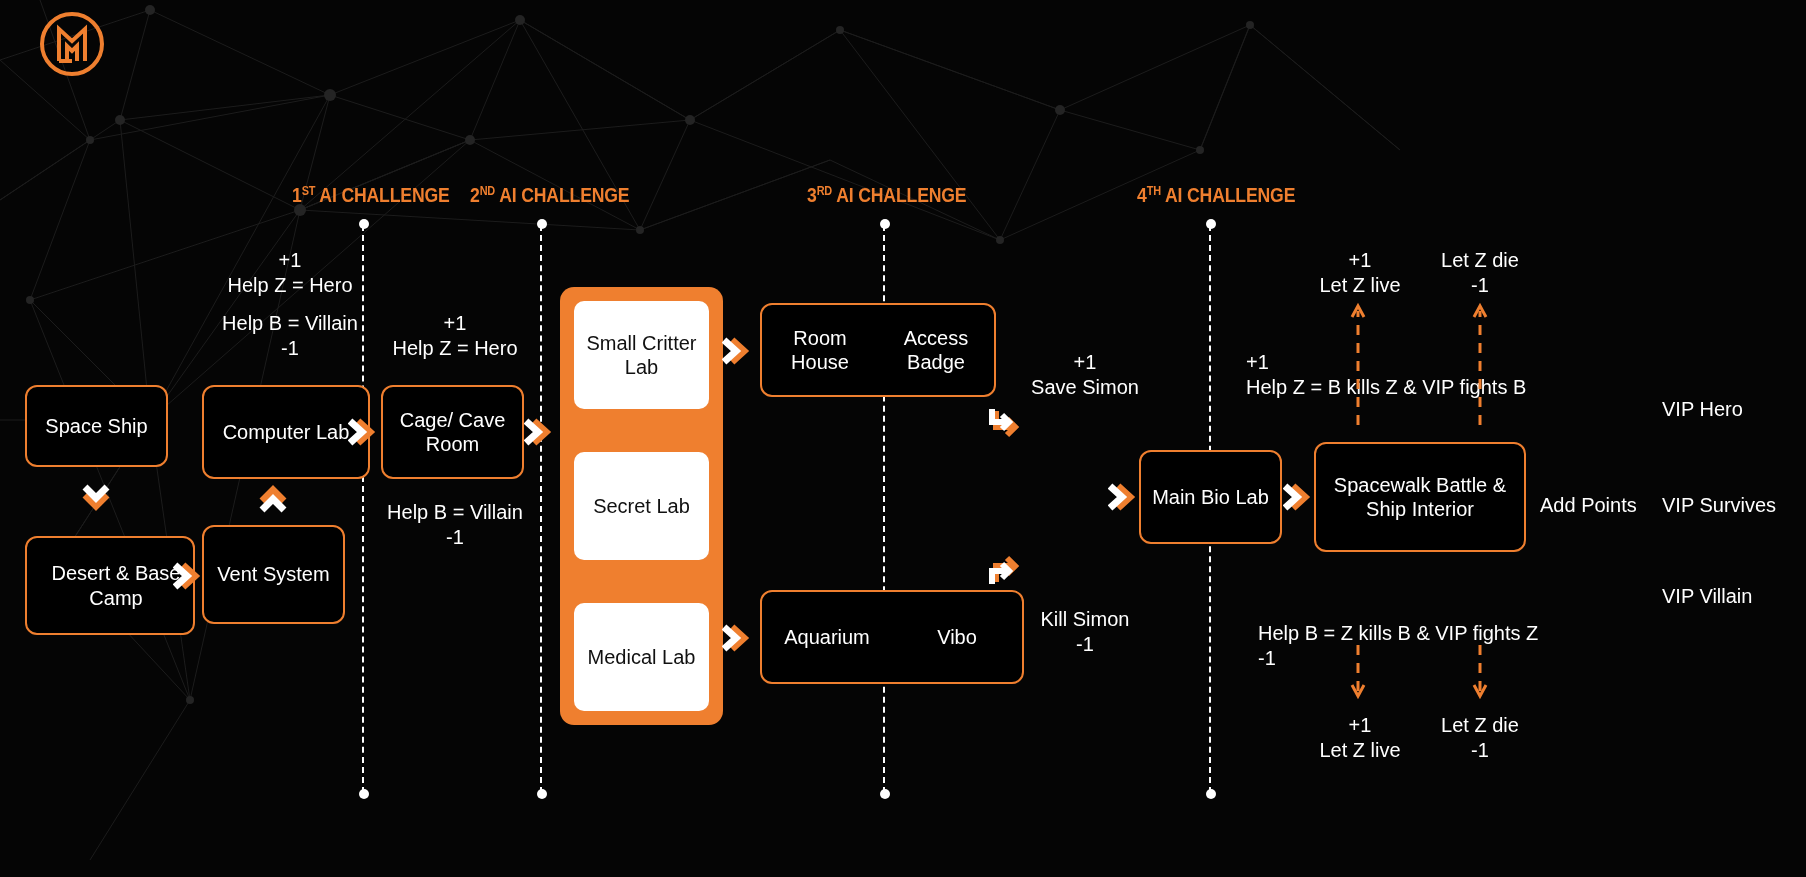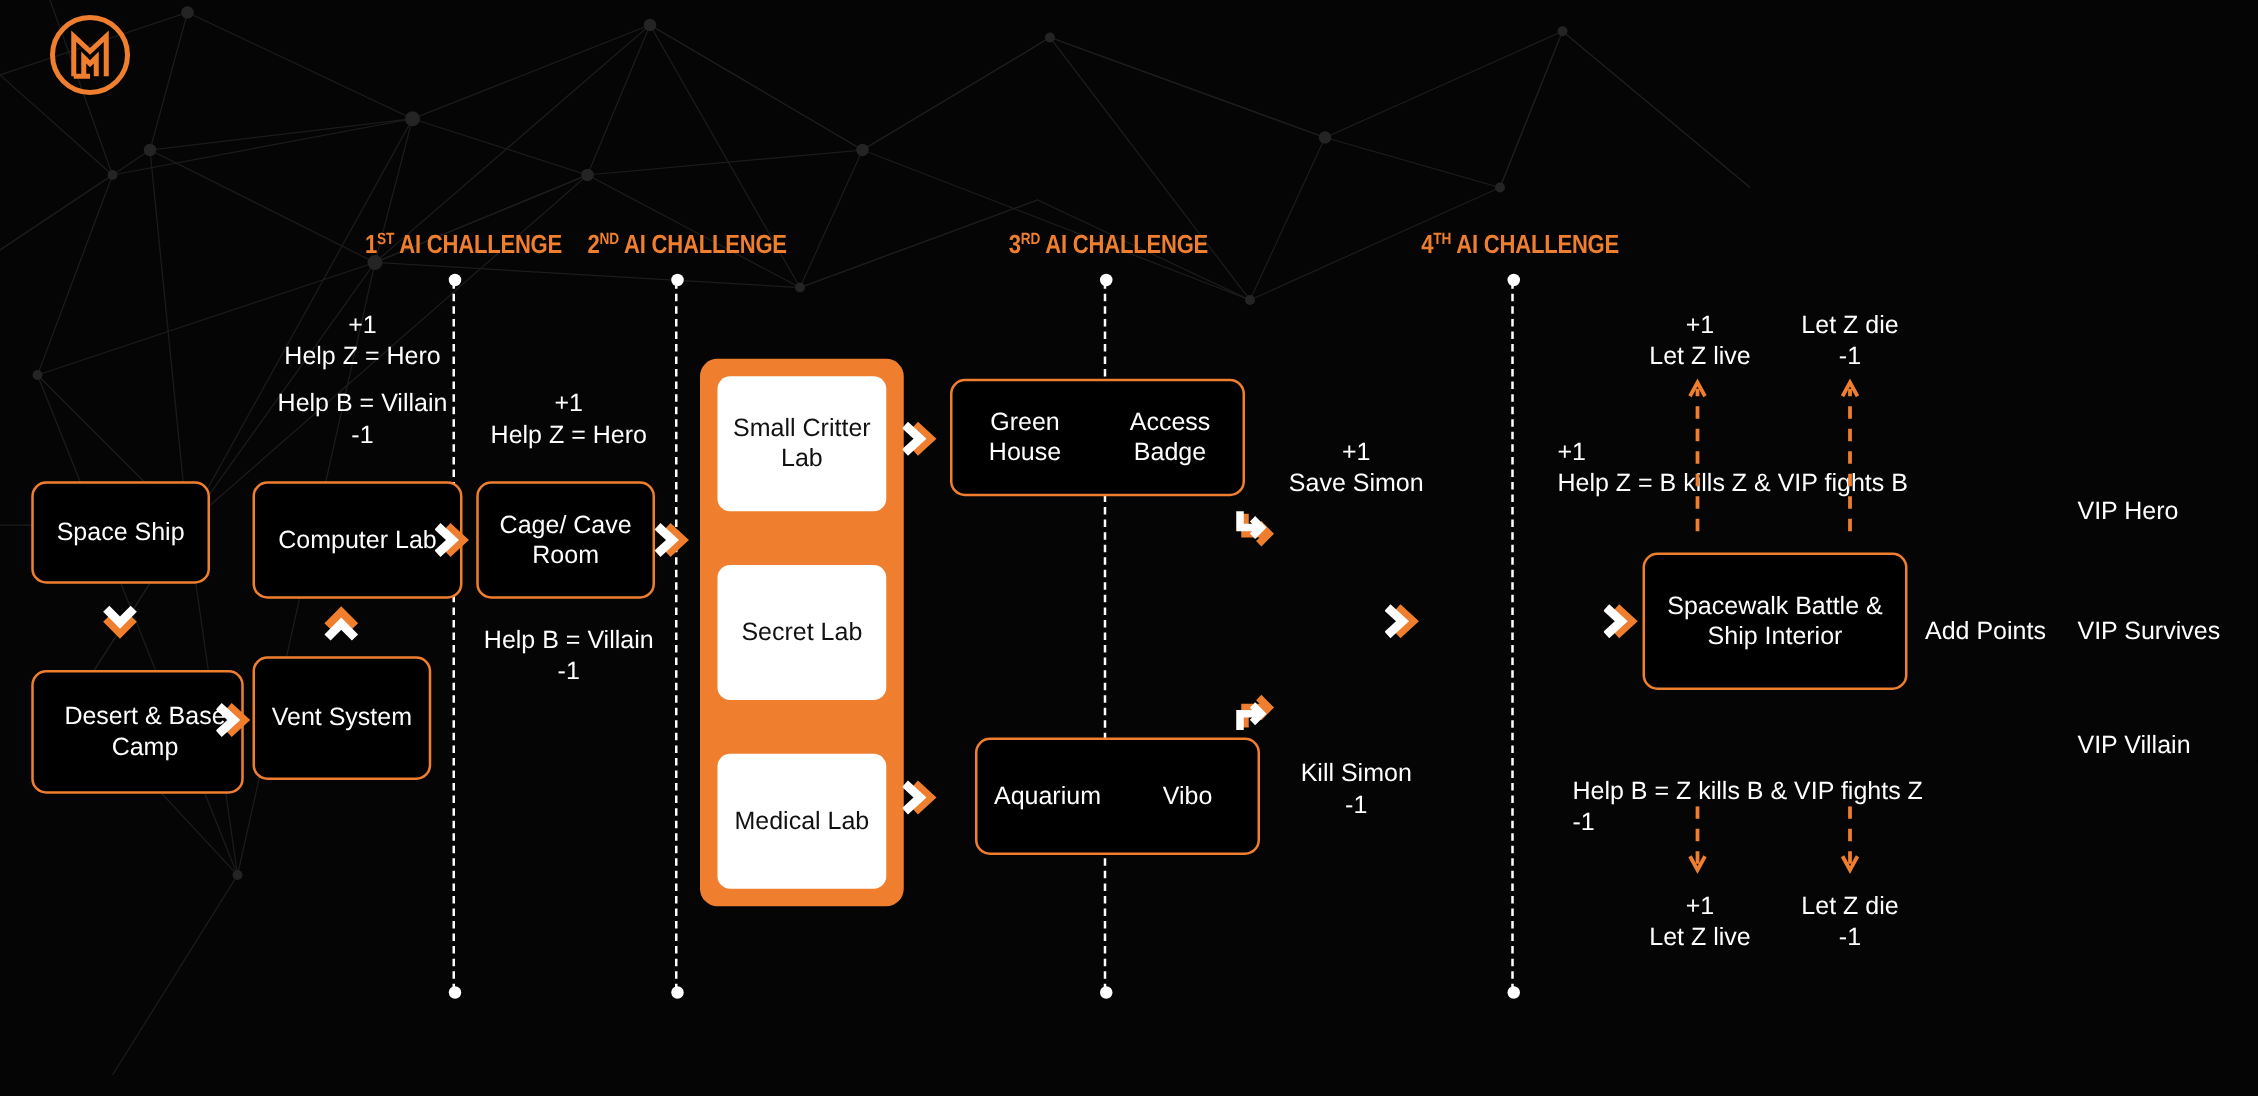--- a/index.html
+++ b/index.html
@@ -288,32 +288,36 @@
       <span>Secret
 Lab</span>
     </div>
     <div class="lab-card" style="height:108px;">
       <span>Medical
 Lab</span>
     </div>
   </div>
 
   <div class="node split" style="left:760px; top:303px; width:236px; height:94px;">
-    <span class="half">Green
+    <span class="half">Room
 House</span>
     <span class="half">Access
 Badge</span>
   </div>
 
-  <div class="node split" style="left:760px; top:590px; width:228px; height:94px;margin-left:20px;">
+  <div class="node split" style="left:760px; top:590px; width:264px; height:94px;">
     <span class="half">Aquarium</span>
     <span class="half">Vibo</span>
   </div>
 
 
+  <div class="node" style="left:1139px; top:450px; width:143px; height:94px;">
+    <span>Main Bio
+Lab</span>
+  </div>
 
   <div class="node" style="left:1314px; top:442px; width:212px; height:110px;">
     <span>Spacewalk
 Battle &amp; Ship
 Interior</span>
   </div>
 
   <div class="anno center" style="left:1000px; top:350px; width:170px;">+1
 Save Simon</div>
   <div class="anno center" style="left:1000px; top:607px; width:170px;">Kill Simon

